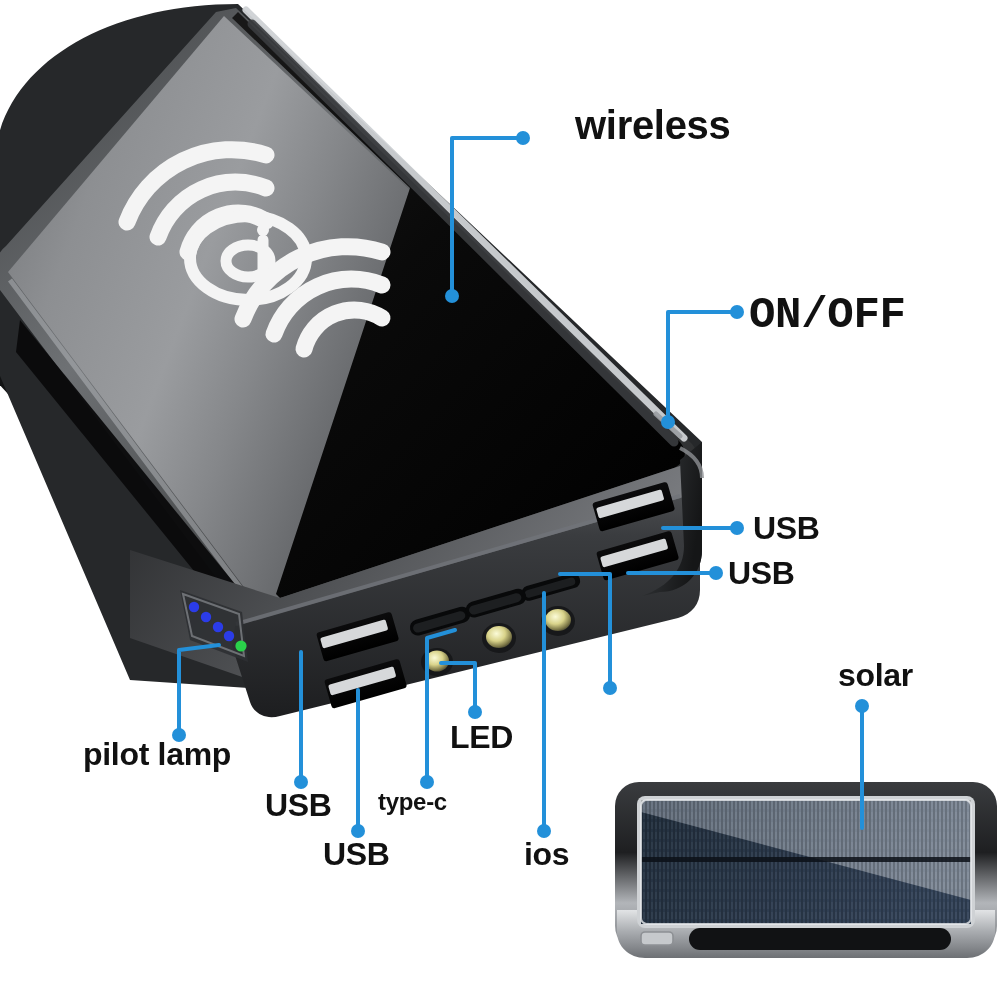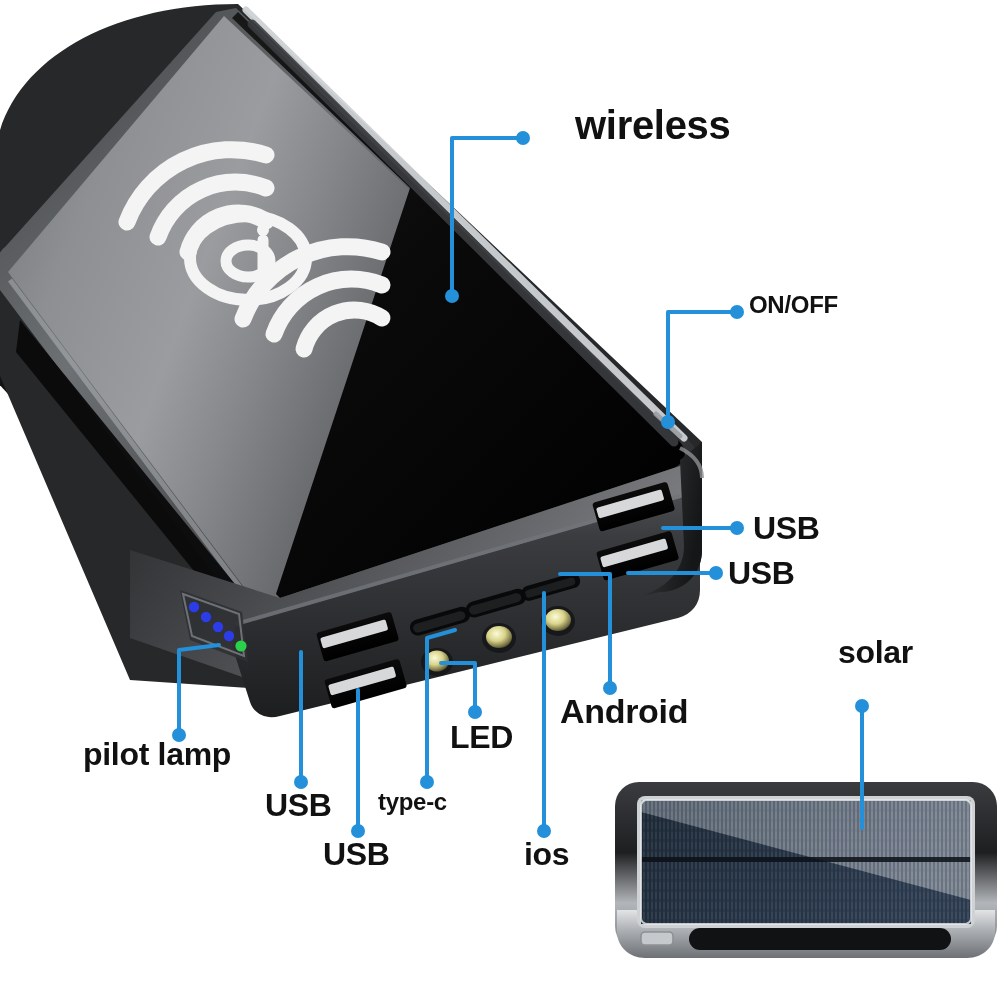--- a/index.html
+++ b/index.html
@@ -10,25 +10,25 @@
   .label{
     position:absolute;
     color:#111111;
     font-family:"Liberation Sans",sans-serif;
     font-weight:700;
     white-space:nowrap;
     letter-spacing:-0.3px;
     line-height:1;
   }
   .lbl-wireless{left:575px;top:105px;font-size:40px;font-weight:700;}
-  .lbl-onoff{left:749px;top:293px;font-size:24px;}
+  .lbl-onoff{left:749px;top:293px;font-size:44px;font-family:Liberation Mono, monospace;}
   .lbl-usb-r1{left:753px;top:512px;font-size:32px;}
   .lbl-usb-r2{left:728px;top:557px;font-size:32px;}
   .lbl-android{left:560px;top:694px;font-size:34px;}
-  .lbl-solar{left:838px;top:636px;font-size:32px;}
+  .lbl-solar{left:838px;top:659px;font-size:32px;}
   .lbl-pilot{left:83px;top:738px;font-size:32px;}
   .lbl-usb-b1{left:265px;top:789px;font-size:32px;}
   .lbl-typec{left:378px;top:790px;font-size:24px;}
   .lbl-led{left:450px;top:721px;font-size:32px;text-align:center;}
   .lbl-usb-b2{left:323px;top:838px;font-size:32px;}
   .lbl-ios{left:524px;top:838px;font-size:32px;text-align:center;}
 
   
   .svg-layer{position:absolute;left:0;top:0;width:1000px;height:1000px;}
 
@@ -298,21 +298,20 @@
       <circle cx="427" cy="782" r="7"></circle>
       <circle cx="475" cy="712" r="7"></circle>
       <circle cx="544" cy="831" r="7"></circle>
     </g>
   </svg>
 
   <div class="label lbl-wireless">wireless</div>
   <div class="label lbl-onoff">ON/OFF</div>
   <div class="label lbl-usb-r1">USB</div>
   <div class="label lbl-usb-r2">USB</div>
-  <div class="label lbl-android">Android</div>
   <div class="label lbl-solar">solar</div>
   <div class="label lbl-pilot">pilot lamp</div>
   <div class="label lbl-usb-b1">USB</div>
   <div class="label lbl-usb-b2">USB</div>
   <div class="label lbl-typec">type-c</div>
   <div class="label lbl-led">LED</div>
   <div class="label lbl-ios">ios</div>
 
 </div>
 

